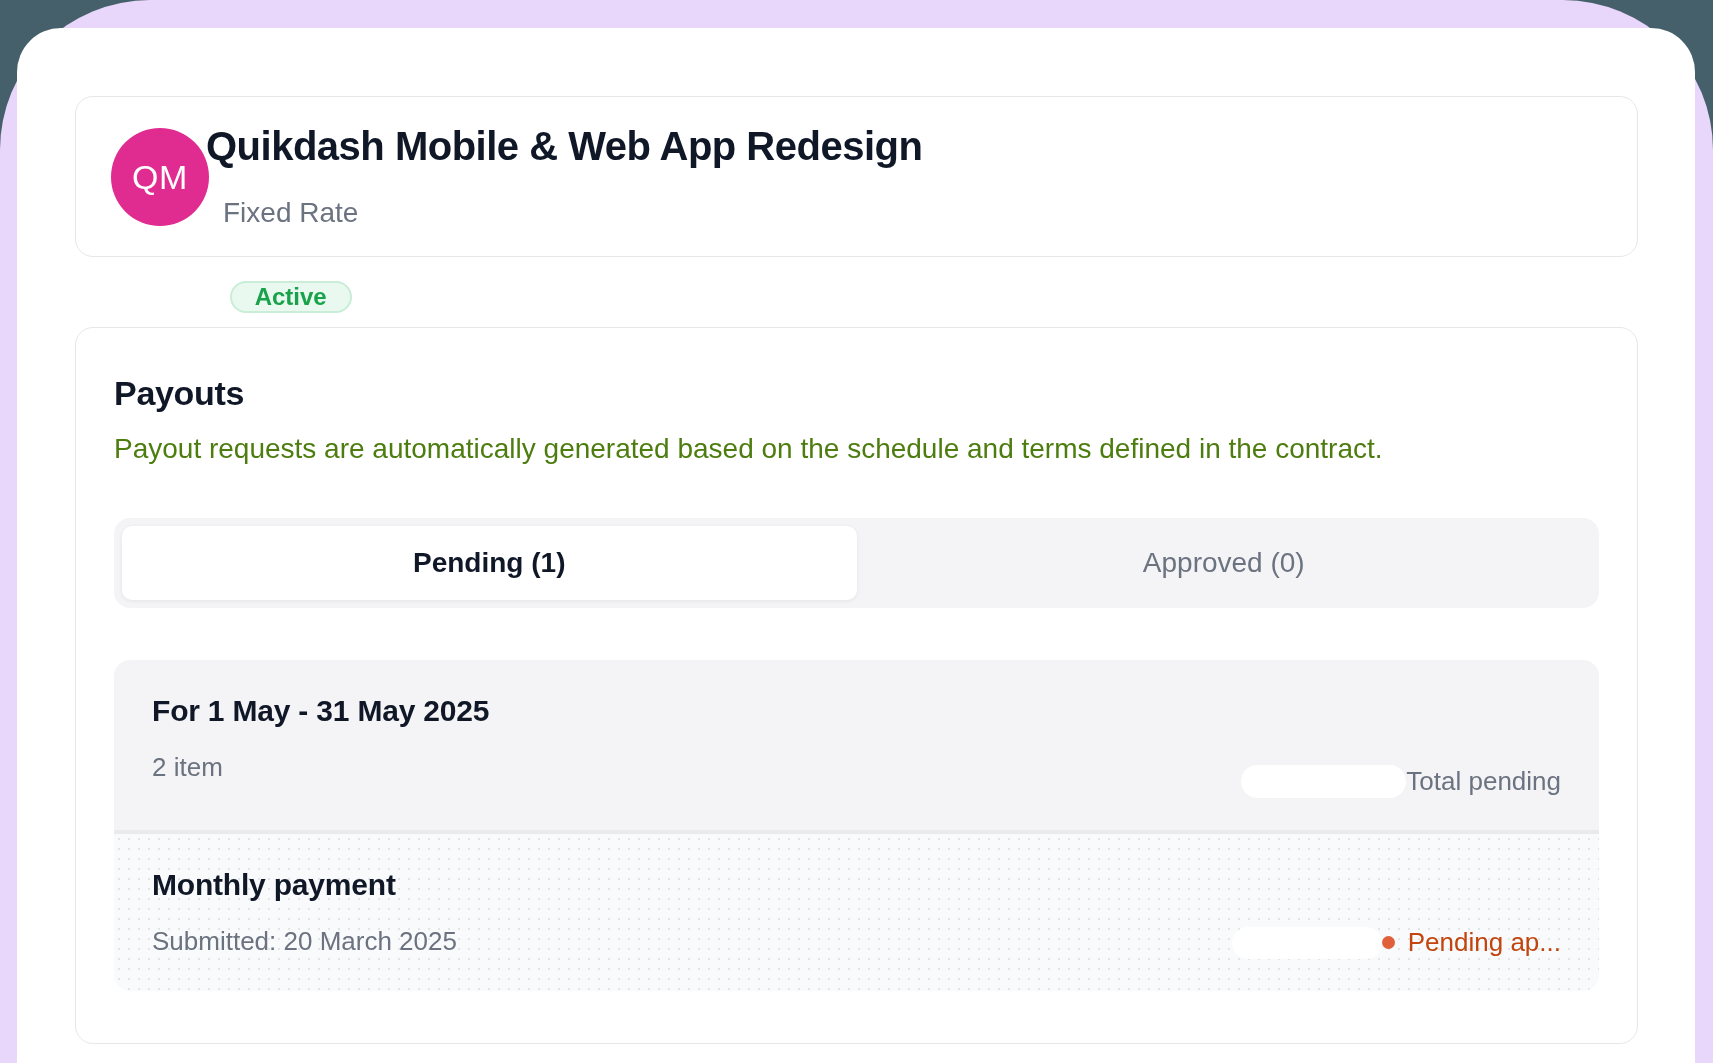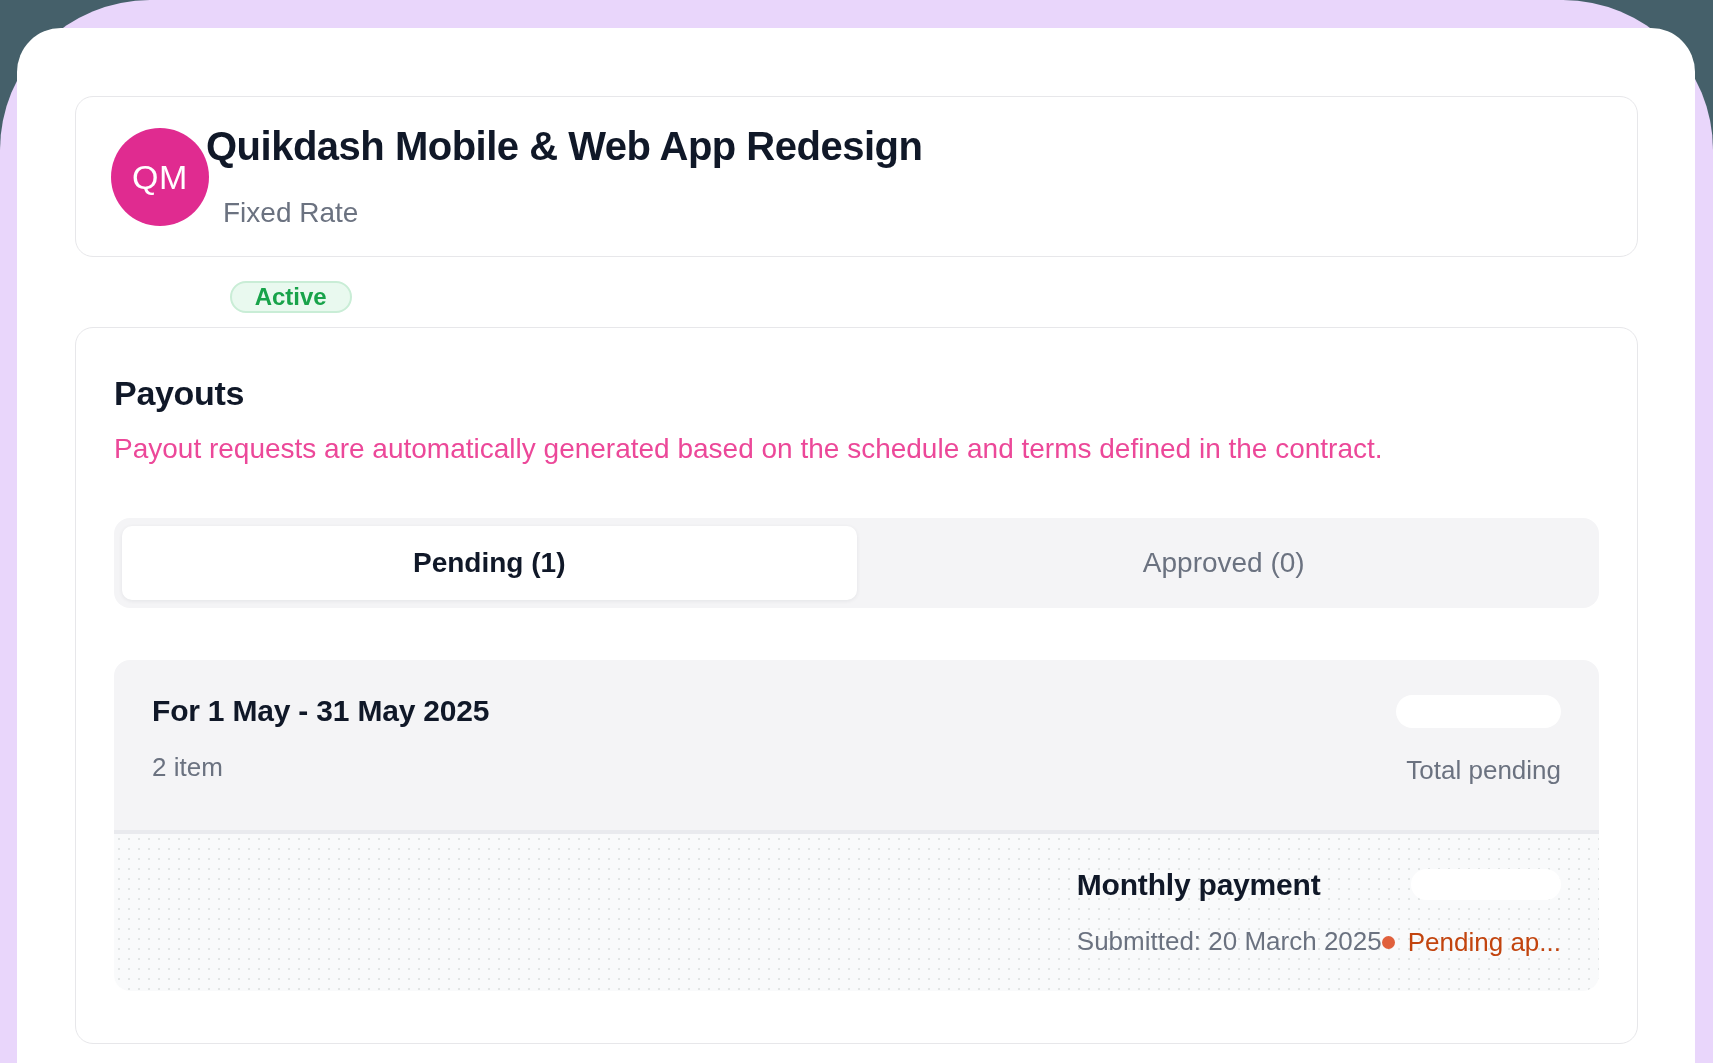--- a/index.html
+++ b/index.html
@@ -44,21 +44,21 @@
     display:flex;align-items:center;justify-content:center;
     height:38px;padding:0 23px;box-sizing:border-box;
     background:#e9f9ef;border:2px solid #c9edd6;border-radius:20px;
     font-size:24px;font-weight:700;color:#18a34a;
   }
   .payouts-card{top:299px;height:717px;padding:44px 38px 0 38px;}
   .payouts-title{
     font-size:34px;font-weight:700;color:#101828;line-height:42px;letter-spacing:-.3px;margin:0;
   }
   .payouts-desc{
-    font-size:28px;color:#ec4899;line-height:34px;margin:18px 0 0 0;
+    font-size:28px;color:#4d7c0f;line-height:34px;margin:18px 0 0 0;
   }
   .tabbar{
     margin-top:52px;height:90px;background:#f4f4f6;border-radius:16px;
     box-sizing:border-box;padding:8px;display:flex;
   }
   .tab{
     flex:1;display:flex;align-items:center;justify-content:center;
     font-size:28px;color:#6b7280;border-radius:10px;cursor:pointer;
   }
   .tab.active{
@@ -66,28 +66,28 @@
     box-shadow:0 1px 4px rgba(16,24,40,.07);
   }
   .list{margin-top:52px;border-radius:16px;overflow:hidden;}
   .list-head{
     height:170px;background:#f4f4f6;box-sizing:border-box;
     padding:32px 38px;display:flex;justify-content:space-between;gap:24px;
   }
   .list-divider{height:4px;background:#e9eaee;}
   .list-row{
     height:157px;box-sizing:border-box;padding:32px 38px;
-    display:flex;justify-content:flex-end;
+    display:flex;justify-content:space-between;
     background-color:#f9fafb;
     background-image:radial-gradient(#e2e5e5 1.3px, transparent 1.4px);
     background-size:10px 10px;
     border-radius:0 0 16px 16px;cursor:pointer;
   }
   .col-left{display:flex;flex-direction:column;}
-  .col-right{display:flex;flex-direction:column;align-items:flex-end;}
+  .col-right{display:flex;flex-direction:row;align-items:flex-end;}
   .period-title,.item-name{
     font-size:30px;font-weight:700;color:#101828;line-height:38px;letter-spacing:-.2px;
   }
   .sub-gray{
     font-size:26px;color:#6b7280;line-height:34px;margin-top:20px;
   }
   .skeleton-pill{
     background:#fff;border-radius:17px;margin-top:3px;
   }
   .skeleton-lg{width:165px;height:33px;}

